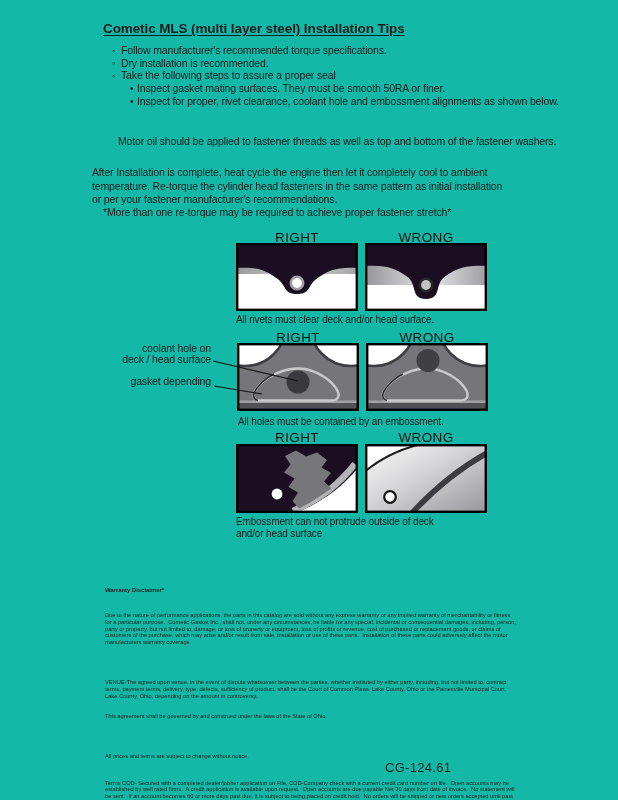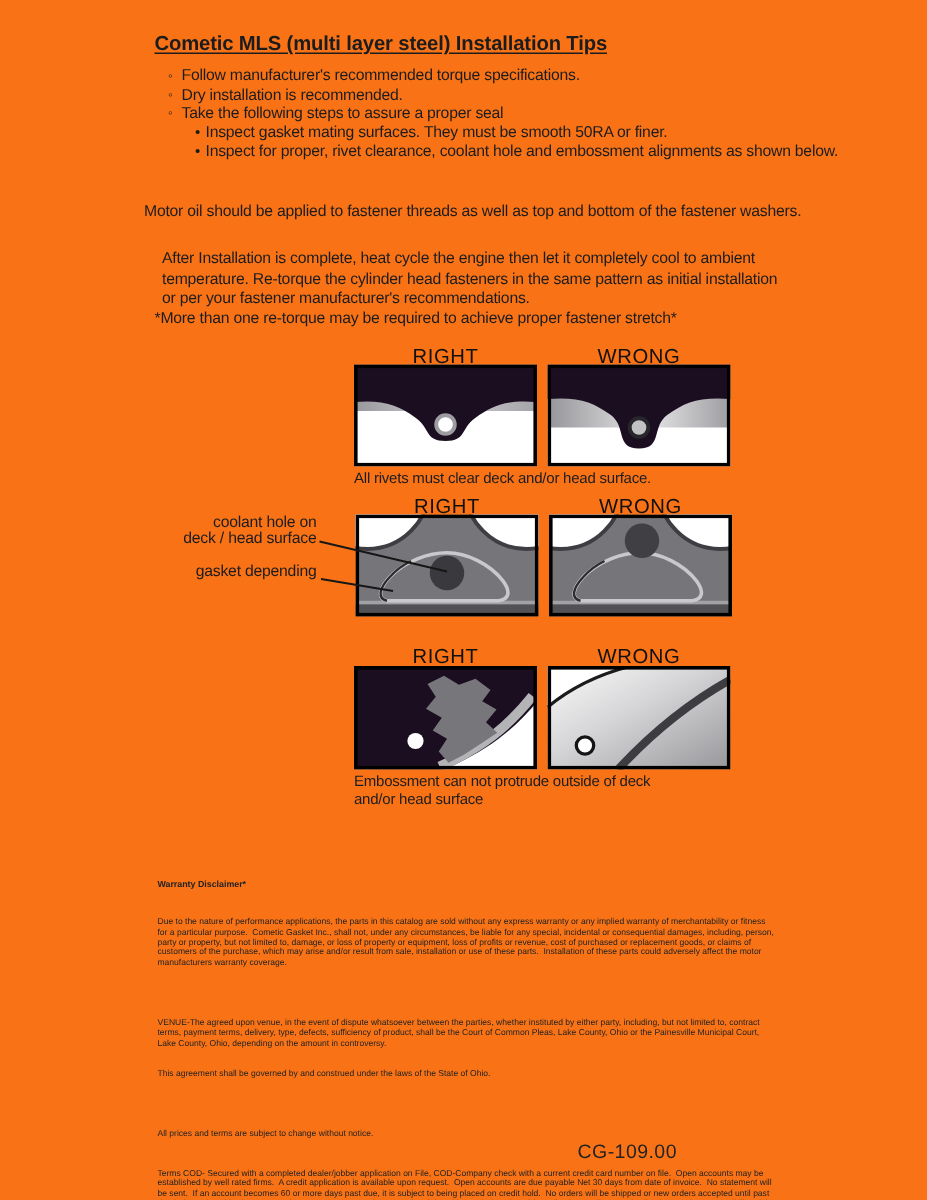--- a/index.html
+++ b/index.html
@@ -1,33 +1,33 @@
 <!DOCTYPE html>
 <html><head>
 <meta charset="utf-8">
 <style>
   html,body{margin:0;padding:0;background:#ffffff;}
-  .page{position:relative;width:618px;height:800px;background:#f97316;overflow:hidden;
+  .page{position:relative;width:618px;height:800px;background:#14b8a6;overflow:hidden;
         font-family:"Liberation Sans", sans-serif;color:#1c1c1e;}
   .abs{position:absolute;}
   
   .title{left:103px;top:21px;font-size:13.5px;font-weight:bold;white-space:nowrap;
          text-decoration:underline;text-underline-offset:2px;letter-spacing:-0.1px;}
   
   .tips{left:96px;top:44px;width:510px;font-size:10.5px;letter-spacing:-0.15px;margin-left:16px;}
   .tip{line-height:12.2px;white-space:nowrap;}
   .tip .m1{display:inline-block;width:9px;font-size:9px;vertical-align:0.5px;}
   .tip.sub{margin-left:18px;}
   .tip .m2{display:inline-block;width:7px;font-size:10px;}
   
   .diesel-h{left:103px;top:117px;font-size:12.5px;font-weight:bold;white-space:nowrap;}
   .para{font-size:10.5px;letter-spacing:-0.15px;}
   .para div{line-height:13.5px;white-space:nowrap;}
-  .p1{left:96px;top:135px;text-align:center;}
-  .p2{left:108px;top:166px;}
+  .p1{left:118px;top:135px;text-align:center;}
+  .p2{left:92px;top:166px;}
   .note{left:103px;top:206px;font-size:10.5px;letter-spacing:-0.15px;white-space:nowrap;}
   
   .fig-label{width:122px;text-align:center;font-size:13.5px;letter-spacing:0.4px;color:#111;}
   .caption{font-size:10px;letter-spacing:-0.15px;line-height:11.5px;}
   .side-label{left:100px;width:111px;text-align:right;font-size:10.5px;line-height:11px;
               letter-spacing:-0.15px;}
   svg{display:block;}
   
   .disclaimer{left:105px;top:573px;width:412px;font-size:5.7px;line-height:6.8px;
               color:#222;white-space:pre-wrap;}
@@ -129,20 +129,21 @@
     <path d="M21,57.5 C14.5,56 15.5,49.5 23,41.5 C27,37 32,33.5 37,31" fill="none" stroke="#2c2c30" stroke-width="1.6"></path>
     <circle cx="62" cy="17.5" r="11.5" fill="#404044"></circle>
     <rect x="1.2" y="1.2" width="119.6" height="65.6" fill="none" stroke="#000000" stroke-width="2.4"></rect>
   </svg>
 
   <svg class="abs" style="left:205px;top:340px;" width="100" height="60" viewBox="0 0 100 60">
     <line x1="8" y1="21" x2="93" y2="41" stroke="#161616" stroke-width="1.2"></line>
     <line x1="9" y1="46" x2="57" y2="54" stroke="#161616" stroke-width="1.2"></line>
   </svg>
 
+  <div class="abs caption" style="left:238px;top:416px;white-space:nowrap;">All holes must be contained by an embossment.</div>
 
   <div class="abs fig-label" style="left:236px;top:430px;">RIGHT</div>
   <div class="abs fig-label" style="left:365px;top:430px;">WRONG</div>
 
   <svg class="abs" style="left:236px;top:444px;" width="122" height="69" viewBox="0 0 122 69">
     <rect x="0" y="0" width="122" height="69" fill="#ffffff"></rect>
     <path d="M0,0 H122 V24 C106,43 88,57 60,69 L0,69 Z" fill="#1b0e21"></path>
     <path d="M119,20 C103,40 85,55 57,67" stroke="#b4b4b7" stroke-width="6.5" fill="none"></path>
     <path d="M49,12 L60,6.5 L70,12.5 L81,8.5 L91,16 L85.5,23.5 L95,29 L88,37.5 L95.5,44.5 L85,51.5 L73.5,59 L63,64.5 L56.5,57 L62,48.5 L52.5,43 L58.5,34.5 L48,28.5 L54.5,20.5 Z" fill="#77777b"></path>
     <circle cx="41" cy="50" r="5.4" fill="#ffffff"></circle>
@@ -176,15 +177,15 @@
     <div class="dp">
       <div>VENUE-The agreed upon venue, in the event of dispute whatsoever between the parties, whether instituted by either party, including, but not limited to, contract terms, payment terms, delivery, type, defects, sufficiency of product, shall be the Court of Common Pleas, Lake County, Ohio or the Painesville Municipal Court, Lake County, Ohio, depending on the amount in controversy.</div>
       <div>This agreement shall be governed by and construed under the laws of the State of Ohio.</div>
     </div>
     <div class="dp">All prices and terms are subject to change without notice.</div>
     <div class="dp">Terms COD- Secured with a completed dealer/jobber application on File, COD-Company check with a current credit card number on file.  Open accounts may be established by well rated firms.  A credit application is available upon request.  Open accounts are due payable Net 30 days from date of invoice.  No statement will be sent.  If an account becomes 60 or more days past due, it is subject to being placed on credit hold.  No orders will be shipped or new orders accepted until past due balance is paid.  If an account becomes 90 or more days past due, it is subject to being placed for collections.  All costs of collection are the responsibility of the customer, including attorney fees, court costs, and other expenses of litigation.</div>
     
     
   </div>
 
-  <div class="abs code">CG-109.00</div>
+  <div class="abs code">CG-124.61</div>
 
 </div>
 
 </body></html>

